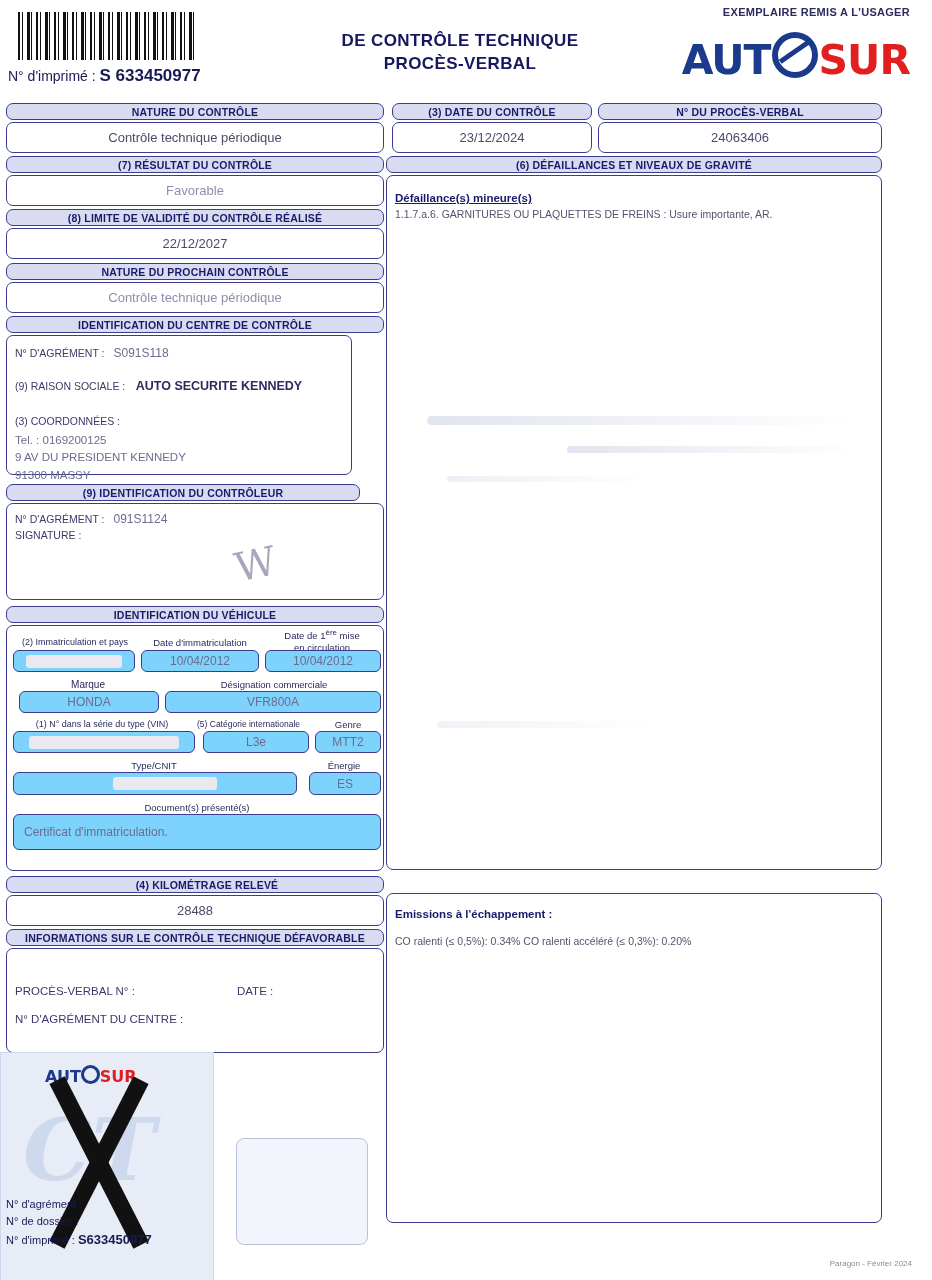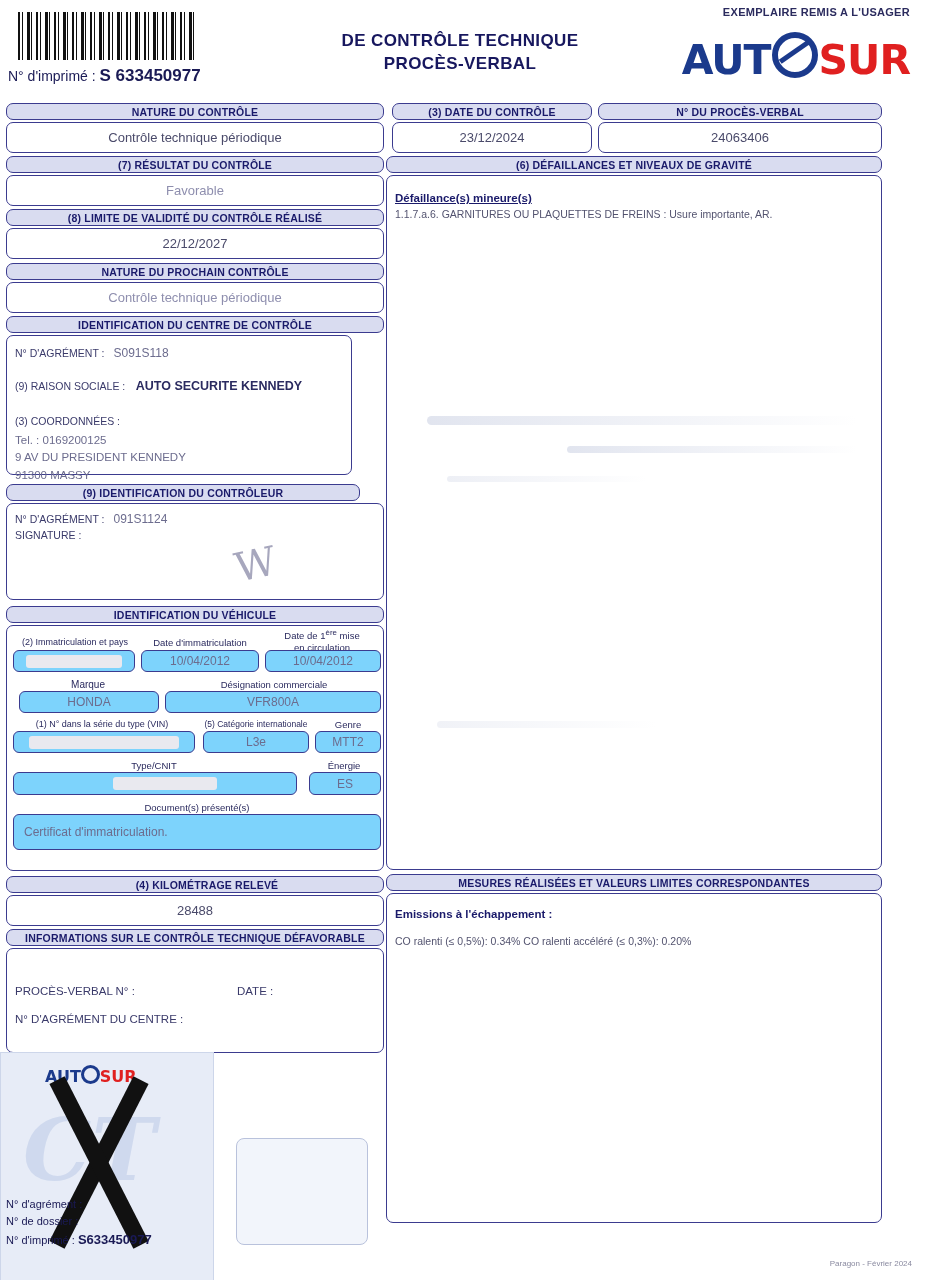--- a/index.html
+++ b/index.html
@@ -211,21 +211,21 @@
     </div>
     <div class="field" style="left:134px;top:24px;width:118px;height:22px;">10/04/2012</div>
     <div class="field" style="left:258px;top:24px;width:116px;height:22px;">10/04/2012</div>
 
     <div style="position:absolute;left:6px;top:53px;width:150px;text-align:center;font-size:10px;color:#2a2a5e;">Marque</div>
     <div style="position:absolute;left:160px;top:53px;width:214px;text-align:center;font-size:9.5px;color:#2a2a5e;">Désignation commerciale</div>
     <div class="field" style="left:12px;top:65px;width:140px;height:22px;">HONDA</div>
     <div class="field" style="left:158px;top:65px;width:216px;height:22px;">VFR800A</div>
 
     <div style="position:absolute;left:2px;top:93px;width:186px;text-align:center;font-size:9px;color:#2a2a5e;">(1) N° dans la série du type (VIN)</div>
-    <div style="position:absolute;left:190px;top:93px;width:118px;text-align:center;font-size:8.5px;color:#2a2a5e;">(5) Catégorie internationale</div>
+    <div style="position:absolute;left:190px;top:93px;width:118px;font-size:8.5px;color:#2a2a5e;">(5) Catégorie internationale</div>
     <div style="position:absolute;left:308px;top:93px;width:66px;text-align:center;font-size:9.5px;color:#2a2a5e;">Genre</div>
     <div class="field" style="left:6px;top:105px;width:182px;height:22px;">
       <span class="redact" style="width:150px;height:13px;"></span>
     </div>
     <div class="field" style="left:196px;top:105px;width:106px;height:22px;text-align:center;">L3e</div>
     <div class="field" style="left:308px;top:105px;width:66px;height:22px;">MTT2</div>
 
     <div style="position:absolute;left:6px;top:134px;width:282px;text-align:center;font-size:9.5px;color:#2a2a5e;">Type/CNIT</div>
     <div style="position:absolute;left:300px;top:134px;width:74px;text-align:center;font-size:9.5px;color:#2a2a5e;">Énergie</div>
     <div class="field" style="left:6px;top:146px;width:284px;height:23px;">
@@ -264,21 +264,20 @@
     <div style="padding:16px 10px 0 8px;">
       <div class="def-title">Défaillance(s) mineure(s)</div>
       <div class="def-line">1.1.7.a.6. GARNITURES OU PLAQUETTES DE FREINS : Usure importante, AR.</div>
     </div>
     <div class="smudge" style="left:40px;top:240px;width:430px;height:9px;"></div>
     <div class="smudge" style="left:180px;top:270px;width:290px;height:7px;"></div>
     <div class="smudge" style="left:60px;top:300px;width:200px;height:6px;opacity:.6;"></div>
     <div class="smudge" style="left:50px;top:545px;width:220px;height:7px;opacity:.5;"></div>
   </div>
 
-  <div class="bar" style="left:386px;top:874px;width:496px;height:17px;">MESURES RÉALISÉES ET VALEURS LIMITES CORRESPONDANTES</div>
   <div class="box" style="left:386px;top:893px;width:496px;height:330px;">
     <div style="padding:14px 10px 0 8px;">
       <div style="font-size:11.5px;font-weight:bold;color:#1a1a6a;">Emissions à l'échappement :</div>
       <div style="font-size:10.5px;color:#53536f;margin-top:15px;">CO ralenti (≤ 0,5%): 0.34% CO ralenti accéléré (≤ 0,3%): 0.20%</div>
     </div>
   </div>
 
   <div class="sticker">
     <div class="slogo">
       <span style="color:#1b3a8c;">AUT</span><span style="display:inline-block;width:13px;height:13px;border-radius:50%;border:3px solid #1b3a8c;position:relative;top:2px;"></span><span style="color:#e02020;">SUR</span>

